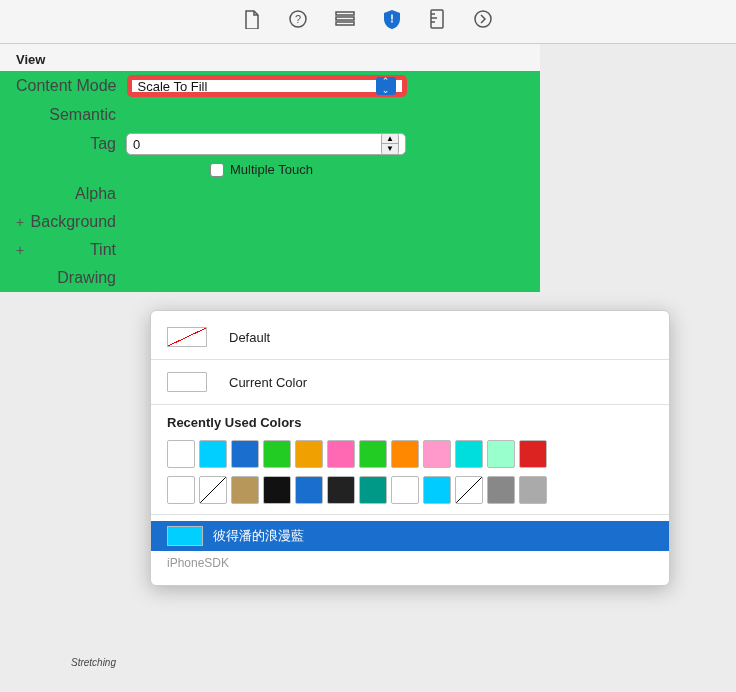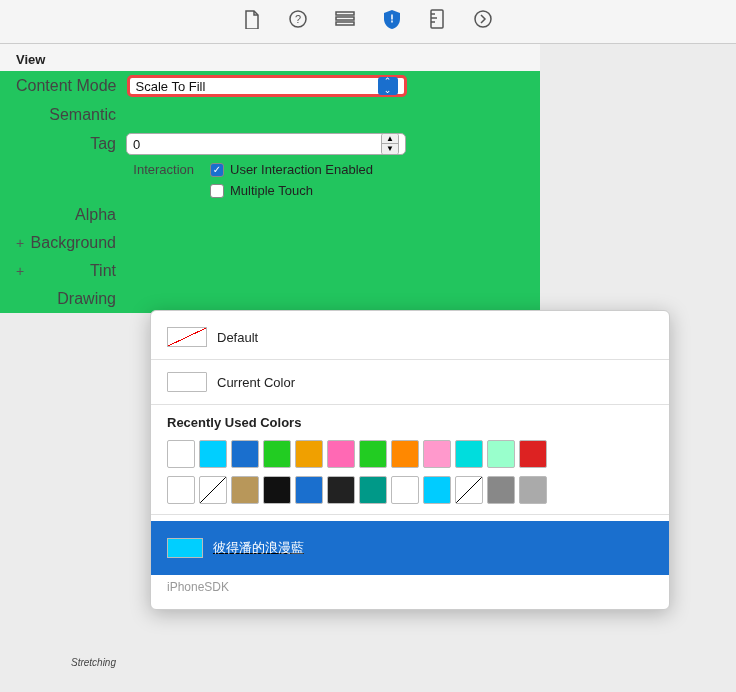--- a/index.html
+++ b/index.html
@@ -61,21 +61,21 @@
       text-align: right;
       min-width: 110px;
       padding-right: 10px;
       font-size: 16px;
     }
 
     .form-control-select {
       display: flex;
       align-items: center;
       background: white;
-      border: 3px solid #ef4444;
+      border: 5px solid #ef4444;
       border-radius: 5px;
       padding: 2px 6px;
       min-width: 280px;
       height: 22px;
       justify-content: space-between;
       cursor: pointer;
     }
 
     .form-control-select .select-text {
       font-size: 13px;
@@ -188,21 +188,21 @@
       box-shadow: 0 4px 20px rgba(0,0,0,0.25);
       z-index: 100;
       padding: 10px 0;
     }
 
     .dropdown-item {
       display: flex;
       align-items: center;
       padding: 6px 16px;
       cursor: pointer;
-      gap: 10px;
+      gap: 22px;
     }
 
     .color-swatch-default-inner {
       width: 40px;
       height: 20px;
       position: relative;
       border: 1px solid #bbb;
       background: white;
       overflow: hidden;
     }
@@ -255,25 +255,24 @@
       flex-shrink: 0;
     }
 
     .color-cell.diagonal {
       background: linear-gradient(to bottom right, white 49%, black 49%, black 51%, white 51%);
     }
 
     .named-color-row {
       display: flex;
       align-items: center;
-      padding: 17px 16px;
+      padding: 5px 16px;
       gap: 10px;
       cursor: pointer;
       background: #1a6fce;
-      text-decoration: underline;
     }
 
     .named-color-row .named-color-swatch {
       width: 36px;
       height: 20px;
       background: #00cfff;
       border: 1px solid #bbb;
     }
 
     .named-color-label {
@@ -374,27 +373,20 @@
     <div class="form-label">Tag</div>
     <div class="form-control-number">
       <span style="flex:1;color:#111;">0</span>
       <div class="stepper">
         <button class="stepper-btn">▲</button>
         <button class="stepper-btn">▼</button>
       </div>
     </div>
   </div>
 
-  <div class="checkbox-row">
-    <span style="min-width:78px;text-align:right;padding-right:10px;color:#444;font-size:13px;">Interaction</span>
-    <div class="checkbox">
-      <span class="checkbox-check">✓</span>
-    </div>
-    <span class="checkbox-label">User Interaction Enabled</span>
-  </div>
 
   <div class="checkbox-row">
     <span style="min-width:78px;text-align:right;padding-right:10px;"></span>
     <div class="checkbox unchecked"></div>
     <span class="checkbox-label">Multiple Touch</span>
   </div>
 
   <div class="form-row">
     <div class="form-label">Alpha</div>
   </div>

